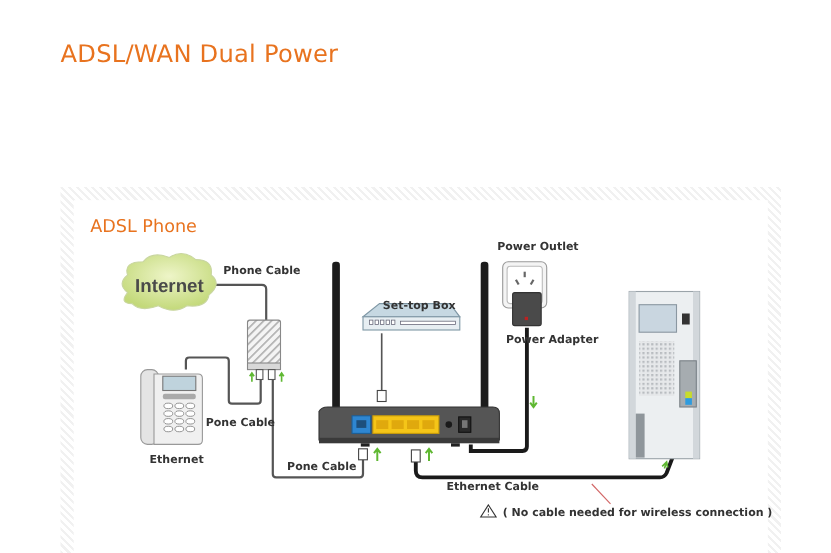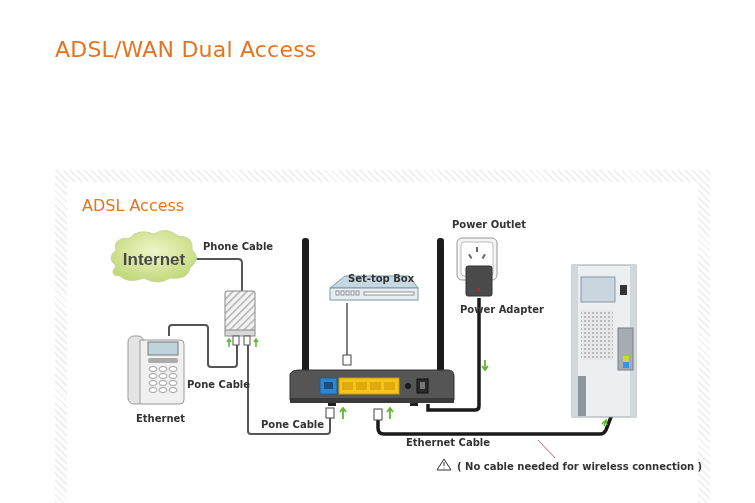--- a/index.html
+++ b/index.html
@@ -8,27 +8,27 @@
   .panel{position:absolute;left:55px;top:170px;width:655px;height:333px;
     background:repeating-linear-gradient(45deg,#f1f1f1 0 2px,#ffffff 2px 5px);}
   .panel-inner{position:absolute;left:12px;top:12px;right:12px;bottom:0;background:#ffffff;}
   .section-title{position:absolute;left:82px;top:196px;font-size:16px;color:#e8731f;}
   .lbl{position:absolute;font-size:10px;color:#333;white-space:nowrap;font-weight:bold;}
   svg.diagram{position:absolute;left:0;top:0;}
 </style>
 </head>
 <body>
 
-<div class="page-title">ADSL/WAN Dual Access</div>
+<div class="page-title">ADSL/WAN Dual Power</div>
 
 <div class="panel">
   <div class="panel-inner"></div>
 </div>
 
-<div class="section-title">ADSL Access</div>
+<div class="section-title">ADSL Phone</div>
 
 <svg class="diagram" width="755" height="503" viewBox="0 0 755 503">
   <defs>
     <radialGradient id="cloudGrad" cx="50%" cy="40%" r="60%">
       <stop offset="0%" stop-color="#eef5c8"></stop>
       <stop offset="100%" stop-color="#c3d97a"></stop>
     </radialGradient>
     <pattern id="grill" width="4" height="4" patternUnits="userSpaceOnUse">
       <rect width="4" height="4" fill="#e6e8ea"></rect>
       <rect width="2" height="2" fill="#b8bcc0"></rect>

